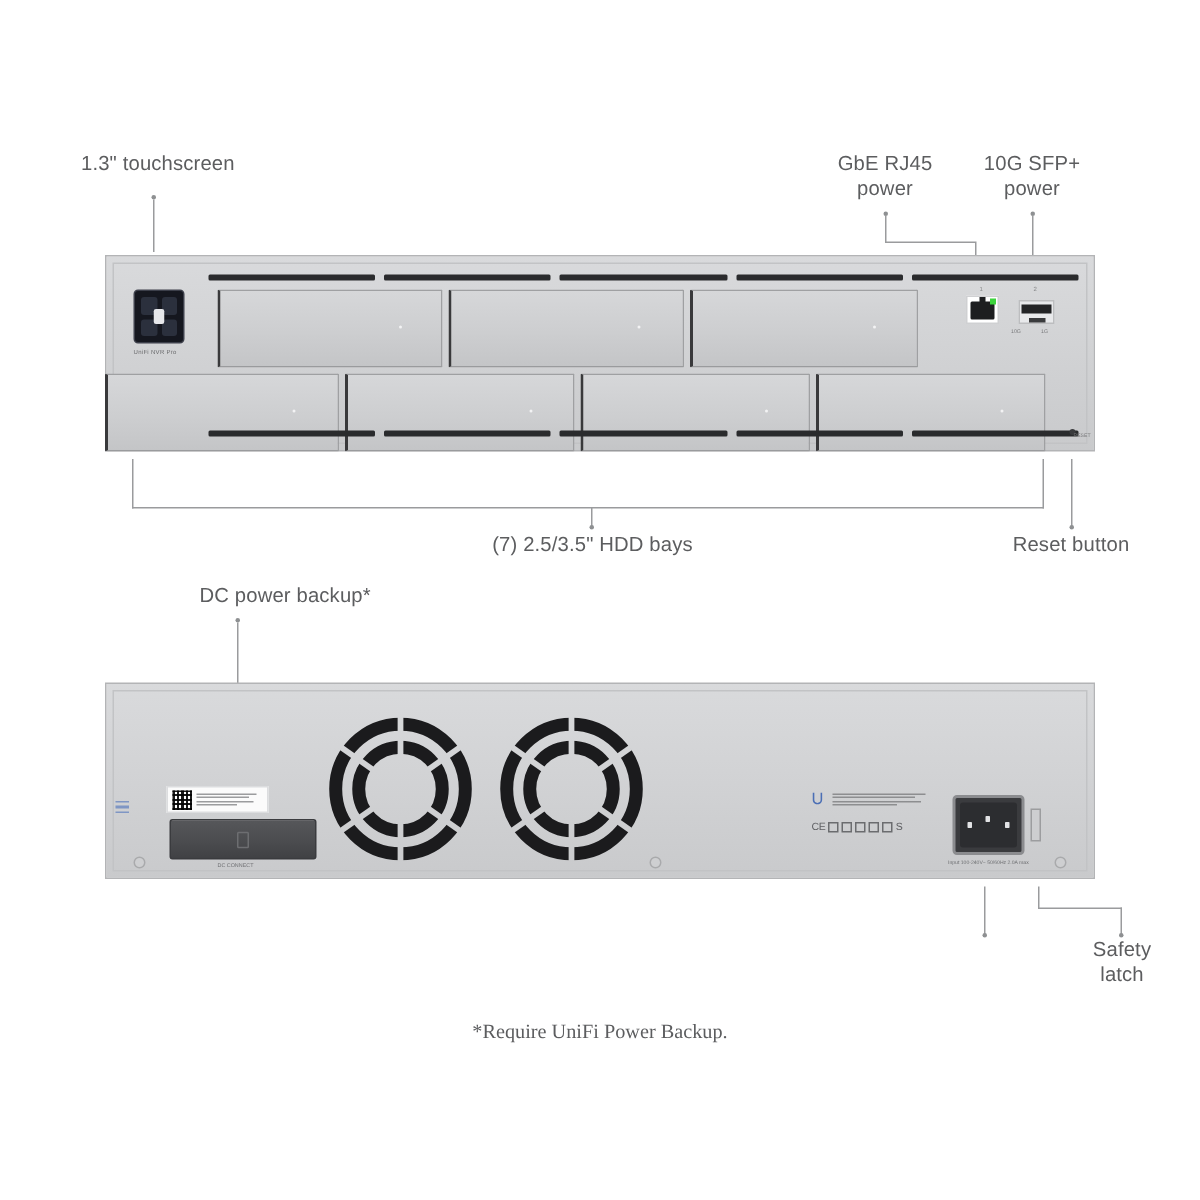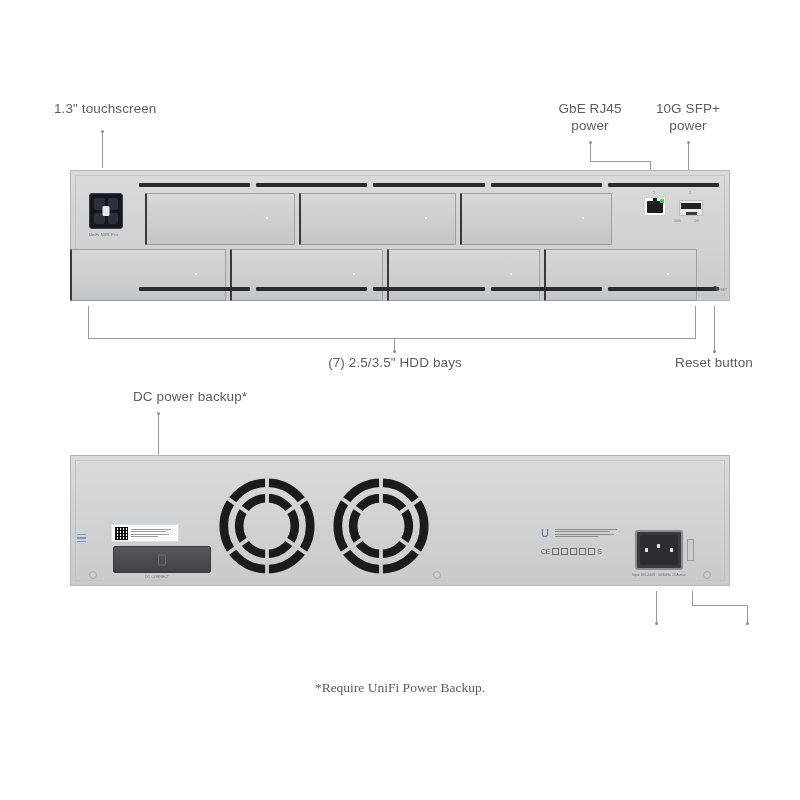--- a/index.html
+++ b/index.html
@@ -532,16 +532,18 @@
     <div class="screw" style="right:18px; bottom:6px;"></div>
   </div>
 
   <div class="vline" style="left:656px; top:591px; height:32px;"></div>
   <div class="dot" style="left:655px; top:622px;"></div>
 
   <div class="vline" style="left:692px; top:591px; height:15px;"></div>
   <div class="hline" style="left:692px; top:605px; width:56px;"></div>
   <div class="vline" style="left:747px; top:605px; height:18px;"></div>
   <div class="dot" style="left:746px; top:622px;"></div>
+  <div class="callout center" style="left:698px; top:624px; width:100px;">Safety
+latch</div>
 
   <div class="footnote" style="left:0px; top:680px;font-family:Liberation Serif, serif;">*Require UniFi Power Backup.</div>
 
 </div>
 
 </body></html>

